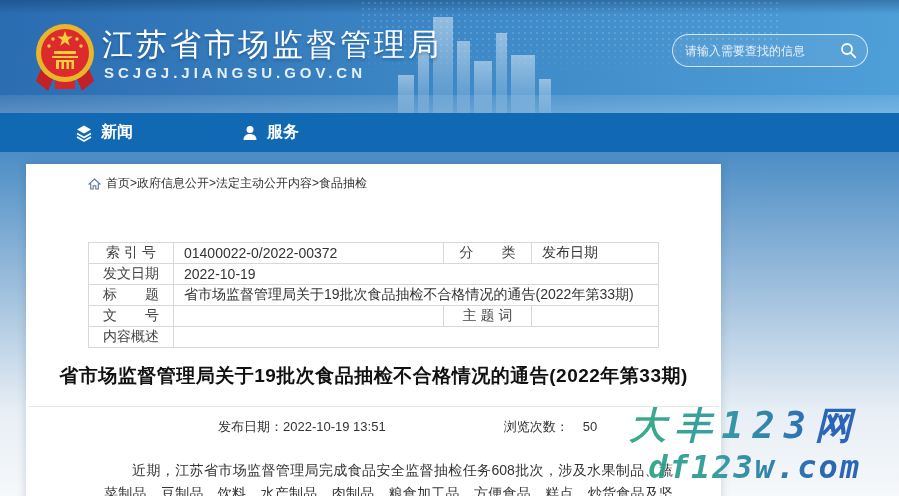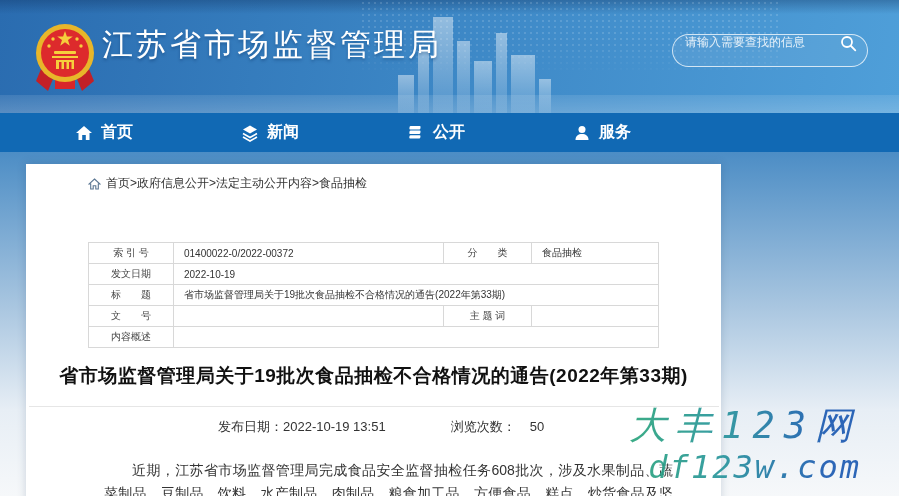--- a/index.html
+++ b/index.html
@@ -27,21 +27,21 @@
                  background:linear-gradient(180deg,rgba(255,255,255,.10),rgba(255,255,255,.22)); }
 
   .logo { position:absolute; left:33px; top:23px; width:64px; height:72px; cursor:pointer; }
   .site-title { position:absolute; left:102px; top:24px; color:#fff; font-size:31px;
                 font-weight:normal; letter-spacing:3px; text-shadow:0 2px 3px rgba(0,40,90,.35); }
   .site-url { position:absolute; left:104px; top:64px; color:rgba(255,255,255,.88);
               font-size:15px; font-weight:bold; letter-spacing:4px; }
 
   .search { position:absolute; right:31px; top:34px; width:196px; height:33px;
             border:1px solid rgba(255,255,255,.75); border-radius:17px;
-            background:rgba(255,255,255,.07); display:flex; align-items:flex-start; padding:0 12px; }
+            background:rgba(255,255,255,.07); display:flex; align-items:center; padding:0 12px; }
   .search input { flex:1; border:none; outline:none; background:transparent;
                   color:#fff; font-size:12px; }
   .search input::placeholder { color:rgba(255,255,255,.85); }
   .search svg { flex:none; cursor:pointer; }
 
   
   .nav { width:899px; height:39px; background:#1169b4; display:flex; padding-left:75px; }
   .nav-item { width:166px; display:flex; align-items:center; gap:8px; cursor:pointer;
               color:#fff; font-size:16px; font-weight:bold; }
   .nav-item svg { flex:none; }
@@ -49,39 +49,39 @@
   
   .page { position:relative; width:899px; height:344px;
           background:linear-gradient(180deg,#4c8dc5 0%,#a9c6e0 45%,#e7eef5 75%,#f6f8fa 100%); }
   .card { position:absolute; left:26px; top:12px; width:695px; height:344px; background:#fff;
           box-shadow:0 0 9px rgba(20,50,90,.18); overflow:hidden; }
 
   .breadcrumb { padding:11px 0 0 62px; font-size:12px; color:#333;
                 display:flex; align-items:center; gap:5px; cursor:pointer; }
 
   table.meta { width:570px; margin:50px auto 0; border-collapse:collapse;
-               font-size:10px; color:#333; table-layout:fixed; }
+               font-size:14px; color:#333; table-layout:fixed; }
   table.meta td { border:1px solid #d8d8d8; height:21px; padding:1px 10px; overflow:hidden;
                   white-space:nowrap; }
   td.lbl { text-align:center; color:#444; }
   .w1{width:85px;} .w2{width:270px;} .w3{width:88px;} .w4{width:127px;}
 
   h1.doc-title { margin-top:15px; text-align:center; font-size:19px; color:#111;
                  font-weight:bold; letter-spacing:.5px; }
   .divider { width:690px; margin:17px auto 0; border-top:1px solid #e6e6e6; }
   .publine { margin:11px 0 0 192px; font-size:13px; color:#333; display:flex; }
-  .pub-left { margin-right:65px; }
+  .pub-left { margin-right:118px; }
   .views-val { margin-left:14px; }
 
   .body-text { margin:23px 48px 0 78px; font-size:14px; color:#333; line-height:23px;
                text-indent:2em; text-align:justify; }
 
   
   .watermark { position:absolute; right:38px; top:255px; text-align:right;
-               font-family:"DejaVu Sans Mono",monospace; font-style:italic; font-weight:normal;
+               font-family:"DejaVu Sans Mono",monospace; font-style:italic; font-weight:bold;
                opacity:.92; pointer-events:none; line-height:1; }
   .wm-line { background:linear-gradient(90deg,#2ba57c 0%,#28959c 40%,#1c5ab2 85%);
              -webkit-background-clip:text; background-clip:text; color:transparent; display:block; }
   .wm1 { font-size:37px; letter-spacing:9px; }
   .wm2 { font-size:32px; letter-spacing:2px; margin-top:7px; }
 </style>
 </head>
 <body>
 
 <div class="header">
@@ -111,55 +111,42 @@
     <circle cx="48" cy="23" r="1.7" fill="#f6ce3c"></circle>
     <rect x="21" y="28" width="22" height="3" rx="1" fill="#f6ce3c"></rect>
     <rect x="19" y="33" width="26" height="2" fill="#f6ce3c"></rect>
     <rect x="23" y="37" width="18" height="9" fill="#f6ce3c"></rect>
     <rect x="26" y="39" width="2.5" height="7" fill="#dd2a2c"></rect>
     <rect x="31" y="39" width="2.5" height="7" fill="#dd2a2c"></rect>
     <rect x="36" y="39" width="2.5" height="7" fill="#dd2a2c"></rect>
   </svg>
 
   <div class="site-title">江苏省市场监督管理局</div>
+  <div class="site-url">SCJGJ.JIANGSU.GOV.CN</div>
 
   <div class="search">
     <input type="text" placeholder="请输入需要查找的信息" style="">
     <svg width="17" height="17" viewBox="0 0 17 17">
       <circle cx="7" cy="7" r="5" fill="none" stroke="#fff" stroke-width="1.8"></circle>
       <line x1="11" y1="11" x2="15.3" y2="15.3" stroke="#fff" stroke-width="1.8" stroke-linecap="round"></line>
     </svg>
   </div>
 </div>
 
 <div class="nav">
-  <div class="nav-item">
-    <svg width="18" height="18" viewBox="0 0 18 18">
-      <path d="M9 2 L17 9 H14.5 V16 H10.8 V11 H7.2 V16 H3.5 V9 H1 Z" fill="#fff"></path>
-    </svg>
-    <span>首页</span>
-  </div>
   <div class="nav-item">
     <svg width="18" height="18" viewBox="0 0 18 18">
       <polygon points="9,1.5 16,5.5 9,9.5 2,5.5" fill="#fff"></polygon>
       <path d="M2 9.5 L9 13.5 L16 9.5" fill="none" stroke="#fff" stroke-width="1.6"></path>
       <path d="M2 13 L9 17 L16 13" fill="none" stroke="#fff" stroke-width="1.6"></path>
     </svg>
     <span>新闻</span>
   </div>
   <div class="nav-item">
     <svg width="18" height="18" viewBox="0 0 18 18">
-      <rect x="3" y="2" width="11" height="3.4" rx="1" fill="#fff" transform="skewX(-8)"></rect>
-      <rect x="3.6" y="6.6" width="11" height="3.4" rx="1" fill="#fff" transform="skewX(-8)"></rect>
-      <rect x="4.2" y="11.2" width="11" height="3.4" rx="1" fill="#fff" transform="skewX(-8)"></rect>
-    </svg>
-    <span>公开</span>
-  </div>
-  <div class="nav-item">
-    <svg width="18" height="18" viewBox="0 0 18 18">
       <circle cx="9" cy="5.5" r="3.5" fill="#fff"></circle>
       <path d="M2.5 16 C2.5 11.8 5.4 10 9 10 C12.6 10 15.5 11.8 15.5 16 Z" fill="#fff"></path>
     </svg>
     <span>服务</span>
   </div>
 </div>
 
 <div class="page">
   <div class="card">
 
@@ -169,21 +156,21 @@
       </svg>
       <span>首页&gt;政府信息公开&gt;法定主动公开内容&gt;食品抽检</span>
     </div>
 
     <table class="meta">
       <tbody>
           <tr>
         <td class="lbl w1">索 引 号</td>
         <td class="w2">01400022-0/2022-00372</td>
         <td class="lbl w3">分　　类</td>
-        <td class="w4">食品抽检</td>
+        <td class="w4">发布日期</td>
       </tr>
       <tr>
         <td class="lbl">发文日期</td>
         <td colspan="3">2022-10-19</td>
       </tr>
       <tr>
         <td class="lbl">标　　题</td>
         <td colspan="3">省市场监督管理局关于19批次食品抽检不合格情况的通告(2022年第33期)</td>
       </tr>
       <tr>

